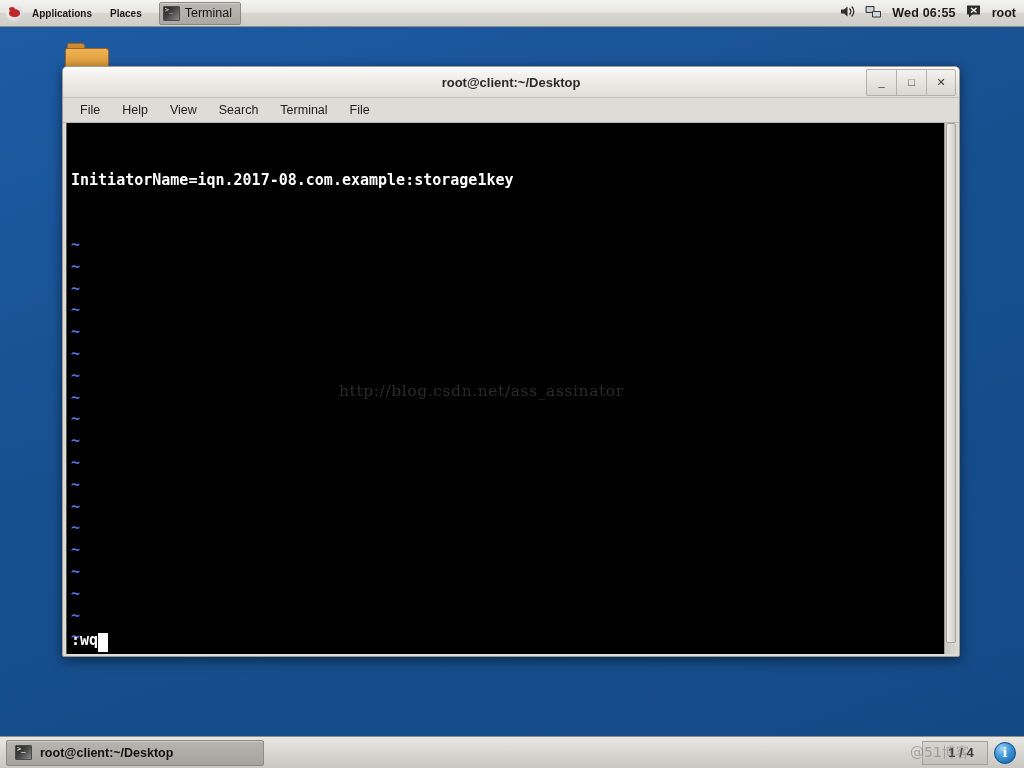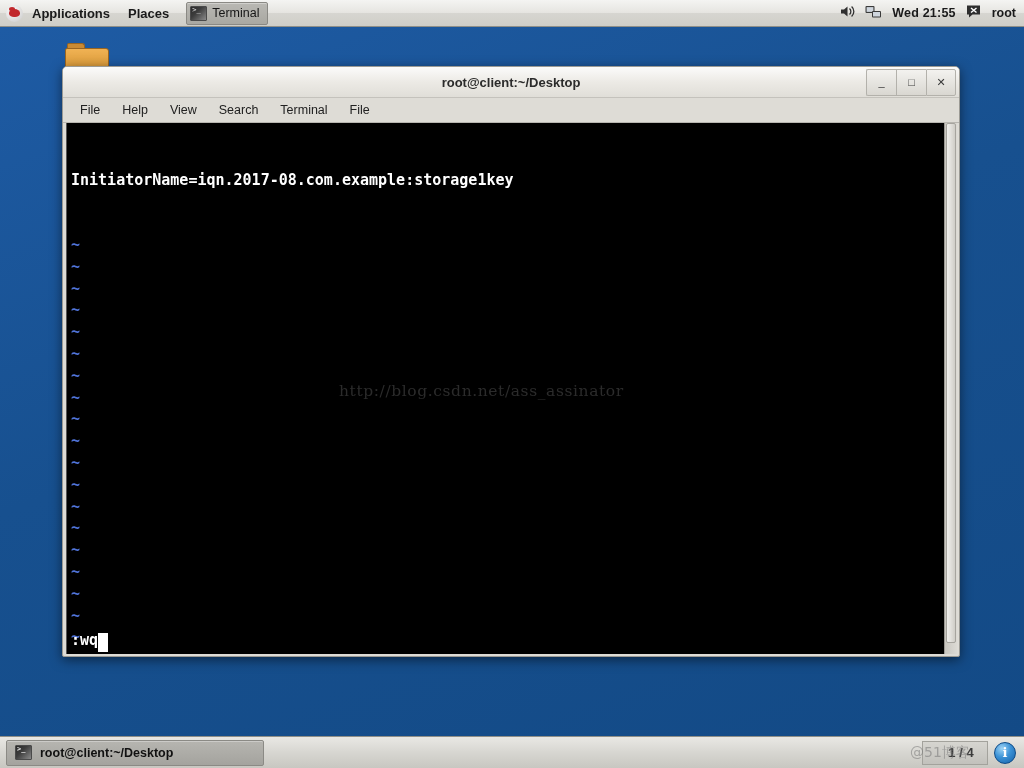--- a/index.html
+++ b/index.html
@@ -39,21 +39,21 @@
   
   #top-panel {
     position: absolute; left: 0; top: 0; width: 1024px; height: 27px;
     background: linear-gradient(#f4f4f2 0%, #e6e5e1 48%, #d6d5d0 52%, #cfcec8 100%);
     border-bottom: 1px solid #8f8f88;
     display: flex; align-items: center;
     font-size: 12.5px; color: #222;
   }
   .panel-menu {
     padding: 0 9px; height: 25px; line-height: 25px;
-    font-weight: bold; font-size: 13px; color: #1a1a1a;
+    font-weight: bold; font-size: 10px; color: #1a1a1a;
   }
   #redhat-logo {
     width: 17px; height: 17px; border-radius: 50%; margin-left: 6px;
     background: radial-gradient(circle at 35% 30%, #f7f7f7 0%, #e8e8e8 40%, #c9c9c9 100%);
     position: relative; flex: 0 0 auto;
   }
   #redhat-logo::after {
     content: ""; position: absolute; left: 3px; top: 4px;
     width: 11px; height: 8px; border-radius: 50% 50% 45% 45%;
     background: #c1282d;
@@ -235,21 +235,21 @@
       </svg>
     </span>
     <span class="tray-icon">
       <svg width="17" height="15" viewBox="0 0 17 15">
         <rect x="0.5" y="2" width="9" height="7" rx="1" fill="#3a3a3a"></rect>
         <rect x="1.6" y="3.1" width="6.8" height="4.8" fill="#cfd6de"></rect>
         <rect x="7" y="7" width="9" height="6.5" rx="1" fill="#3a3a3a"></rect>
         <rect x="8" y="8" width="7" height="4.5" fill="#cfd6de"></rect>
       </svg>
     </span>
-    <span id="clock-label">Wed 21:55</span>
+    <span id="clock-label">Wed 06:55</span>
     <span class="tray-icon">
       <svg width="16" height="15" viewBox="0 0 16 15">
         <path d="M1 1.5h13v9H6.5L3 13.5V10.5H1z" fill="#2e2e2e"></path>
         <path d="M5 4l5.5 4.5M10.5 4L5 8.5" stroke="#fff" stroke-width="1.4"></path>
       </svg>
     </span>
     <span id="user-label">root</span>
   </div>
 </div>
 

